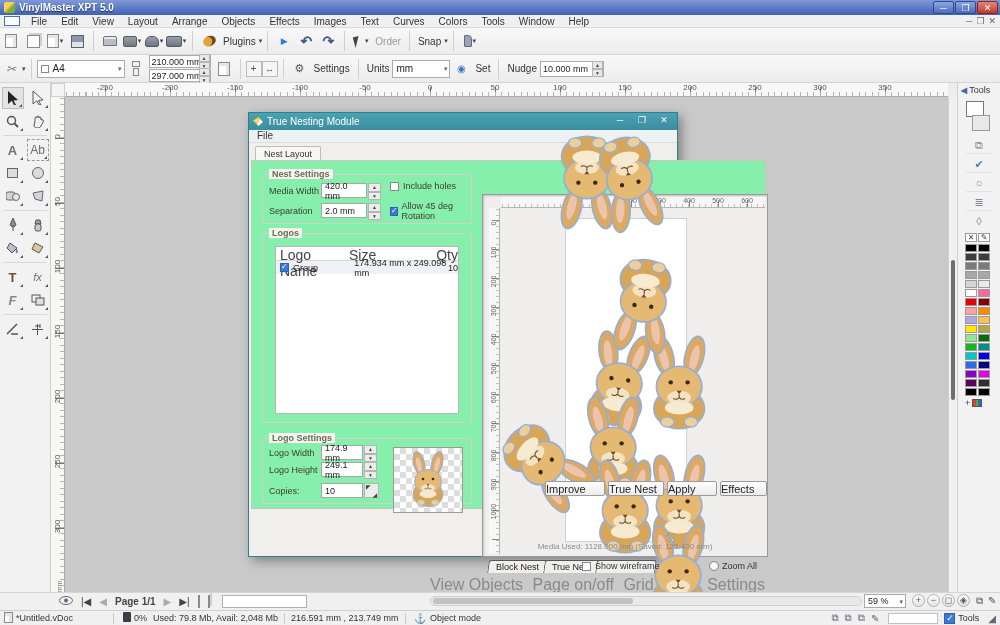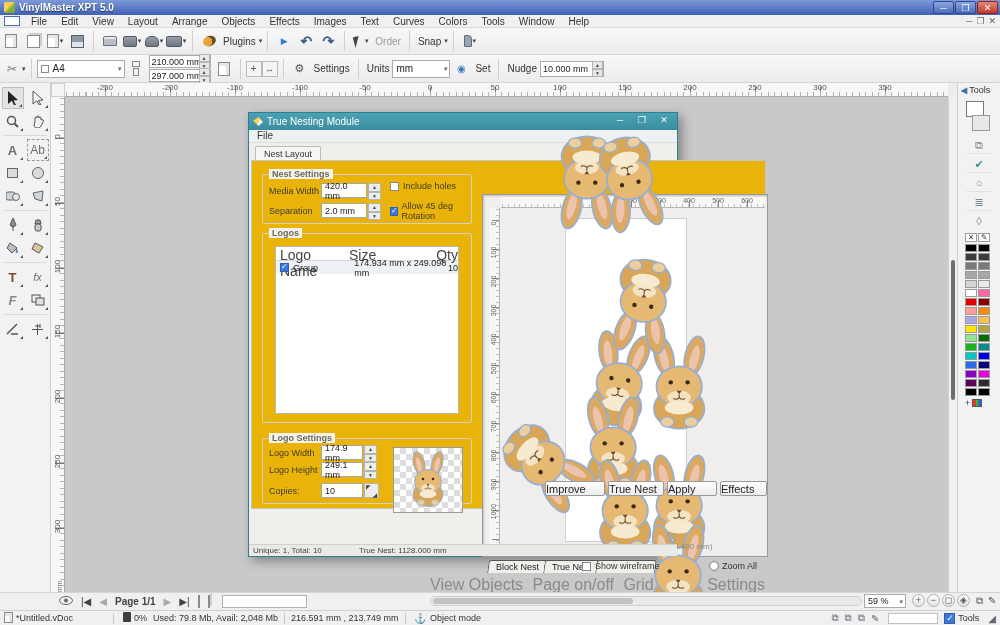--- a/index.html
+++ b/index.html
@@ -104,21 +104,21 @@
   .cb.on:after { content:"✓"; position:absolute; left:1px; top:-1px; color:#fff; font-size:9px; }
 
   
   .dialog { position:absolute; left:248px; top:112px; width:430px; height:445px; background:#f1efec; border:1px solid #2e7f90; box-shadow:4px 4px 10px rgba(0,0,0,.35); }
   .dlg-title { position:absolute; left:0; top:0; width:100%; height:17px; background:linear-gradient(#4aa2b2,#3a8da0); color:#fff; font-size:10px; display:flex; align-items:center; padding-left:4px; }
   .dlg-title .dicon { width:10px; height:9px; background:linear-gradient(120deg,#ffd24d 55%,#f5f5f5 55%); clip-path:polygon(0 40%,55% 0,100% 55%,55% 100%); margin-right:4px; }
   .dlg-btns { position:absolute; right:2px; top:0; display:flex; }
   .dlg-btns span { width:22px; height:16px; text-align:center; line-height:15px; color:#fff; font-size:9px; }
   .dlg-menu { position:absolute; left:0; top:17px; width:100%; height:13px; background:#eef1f1; border-bottom:1px solid #dcdcdc; font-size:10px; color:#333; padding-left:8px; }
   .dlg-tab { position:absolute; left:6px; top:33px; height:15px; padding:0 8px; background:#f7f6f4; border:1px solid #bdbdbd; border-bottom:none; font-size:9px; color:#333; line-height:14px; border-radius:2px 2px 0 0; }
-  .dlg-page { position:absolute; left:2px; top:47px; width:515px; height:349px; background:#eab308; border:1px solid #c5c5c0; }
+  .dlg-page { position:absolute; left:2px; top:47px; width:515px; height:349px; background:#86efac; border:1px solid #c5c5c0; }
 
   .gb { position:absolute; border:1px solid #d2d0c8; border-radius:2px; }
   .gb > b { position:absolute; left:6px; top:-6px; background:#f4f3f1; padding:0 3px; font-size:9px; font-weight:bold; color:#6e6a52; }
   .frow { position:absolute; display:flex; align-items:center; }
   .flabel { font-size:9px; color:#3f3c30; }
   .finput { height:15px; background:#fff; border:1px solid #a6a6a6; font-size:9px; display:flex; align-items:center; padding:0 3px; }
   .fspin { width:13px; height:15px; display:inline-flex; flex-direction:column; margin-left:1px; }
   .fspin i { font-style:normal; font-size:5px; line-height:6.5px; text-align:center; color:#444; background:#ececec; border:1px solid #b5b5b5; }
   .dialspin { width:15px; height:15px; border:1px solid #b5b5b5; background:#ececec; margin-left:1px; position:relative; font-size:7px; color:#444; }
   .dialspin:before { content:"◤"; position:absolute; left:1px; top:-1px; font-size:6px; }
@@ -688,24 +688,20 @@
         <span class="zic"></span>
         <span>Zoom All</span>
       </div>
 
       <span class="dbtn" style="left:293px;top:320px;width:60px">Improve</span>
       <span class="dbtn" style="left:356px;top:320px;width:56px">True Nest</span>
       <span class="dbtn" style="left:415px;top:320px;width:50px">Apply</span>
       <span class="dbtn" style="left:468px;top:320px;width:47px">Effects</span>
     </div>
 
-    <div class="dlg-status">
-      <span style="left:4px">Unique: 1, Total: 10</span>
-      <span style="left:110px">True Nest: 1128.000 mm</span>
-    </div>
     <div class="grip"></div>
   </div>
 
   <div class="navbar">
     <span class="nb" style="margin-left:55px"><svg width="14" height="9" viewBox="0 0 14 9">
           <ellipse cx="7" cy="4.5" rx="6.5" ry="4" fill="none" stroke="#667"></ellipse>
           <circle cx="7" cy="4.5" r="2" fill="#667"></circle>
         </svg></span>
     <span class="nb">|◀</span>
     <span class="nb" style="color:#aaa">◀</span>

